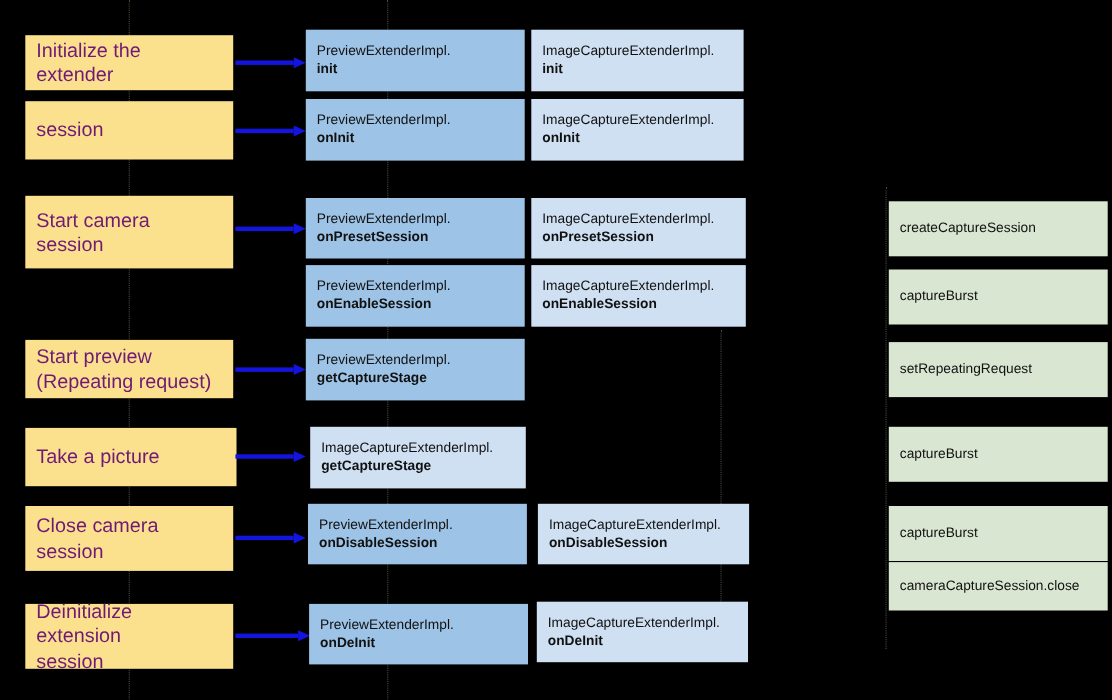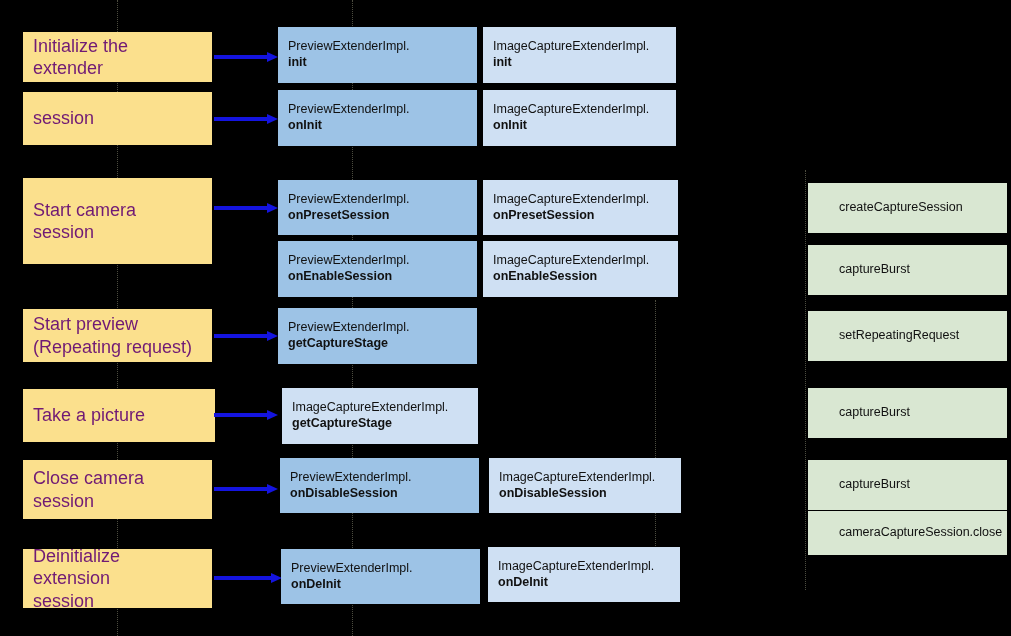--- a/index.html
+++ b/index.html
@@ -13,21 +13,21 @@
        justify-content:center;padding:6px 10px;color:#111;line-height:1.25;}
   .box .l1{font-size:12.5px;}
   .box .l2{font-size:12.5px;font-weight:bold;}
   .box .single{font-size:13px;}
 
   .stage{background:#FBE08D;font-size:14px;justify-content:center;}
   .stage .single{font-size:18px;color:#701a75;}
   .prev{background:#9DC3E6;}
   .imgc{background:#CFE0F3;}
   .api{background:#D9E7D2;}
-  .api .single{font-size:12.5px;margin-left:21px;}
+  .api .single{font-size:12.5px;}
 
   .arrow{position:absolute;height:10px;}
   .arrow .shaft{position:absolute;left:0;top:3px;height:4px;background:#1414E0;}
   .arrow .head{position:absolute;top:0;width:0;height:0;
        border-top:5px solid transparent;border-bottom:5px solid transparent;
        border-left:11px solid #1414E0;}
 </style>
 </head>
 <body>
 
@@ -63,21 +63,21 @@
   </div>
   <div class="box prev" style="left:278px;top:90px;width:199px;height:56px;">
     <span class="l1">PreviewExtenderImpl.</span>
     <span class="l2">onInit</span>
   </div>
   <div class="box imgc" style="left:483px;top:90px;width:193px;height:56px;">
     <span class="l1">ImageCaptureExtenderImpl.</span>
     <span class="l2">onInit</span>
   </div>
 
-  <div class="box stage" style="left:23px;top:178px;width:189px;height:86px;">
+  <div class="box stage" style="left:23px;top:178px;width:189px;height:66px;">
     <span class="single">Start camera session</span>
   </div>
   <div class="arrow" style="left:214px;top:203px;width:64px;">
     <span class="shaft" style="width:53px;"></span>
       <span class="head" style="left:53px;"></span>
   </div>
   <div class="box prev" style="left:278px;top:180px;width:199px;height:55px;">
     <span class="l1">PreviewExtenderImpl.</span>
     <span class="l2">onPresetSession</span>
   </div>

